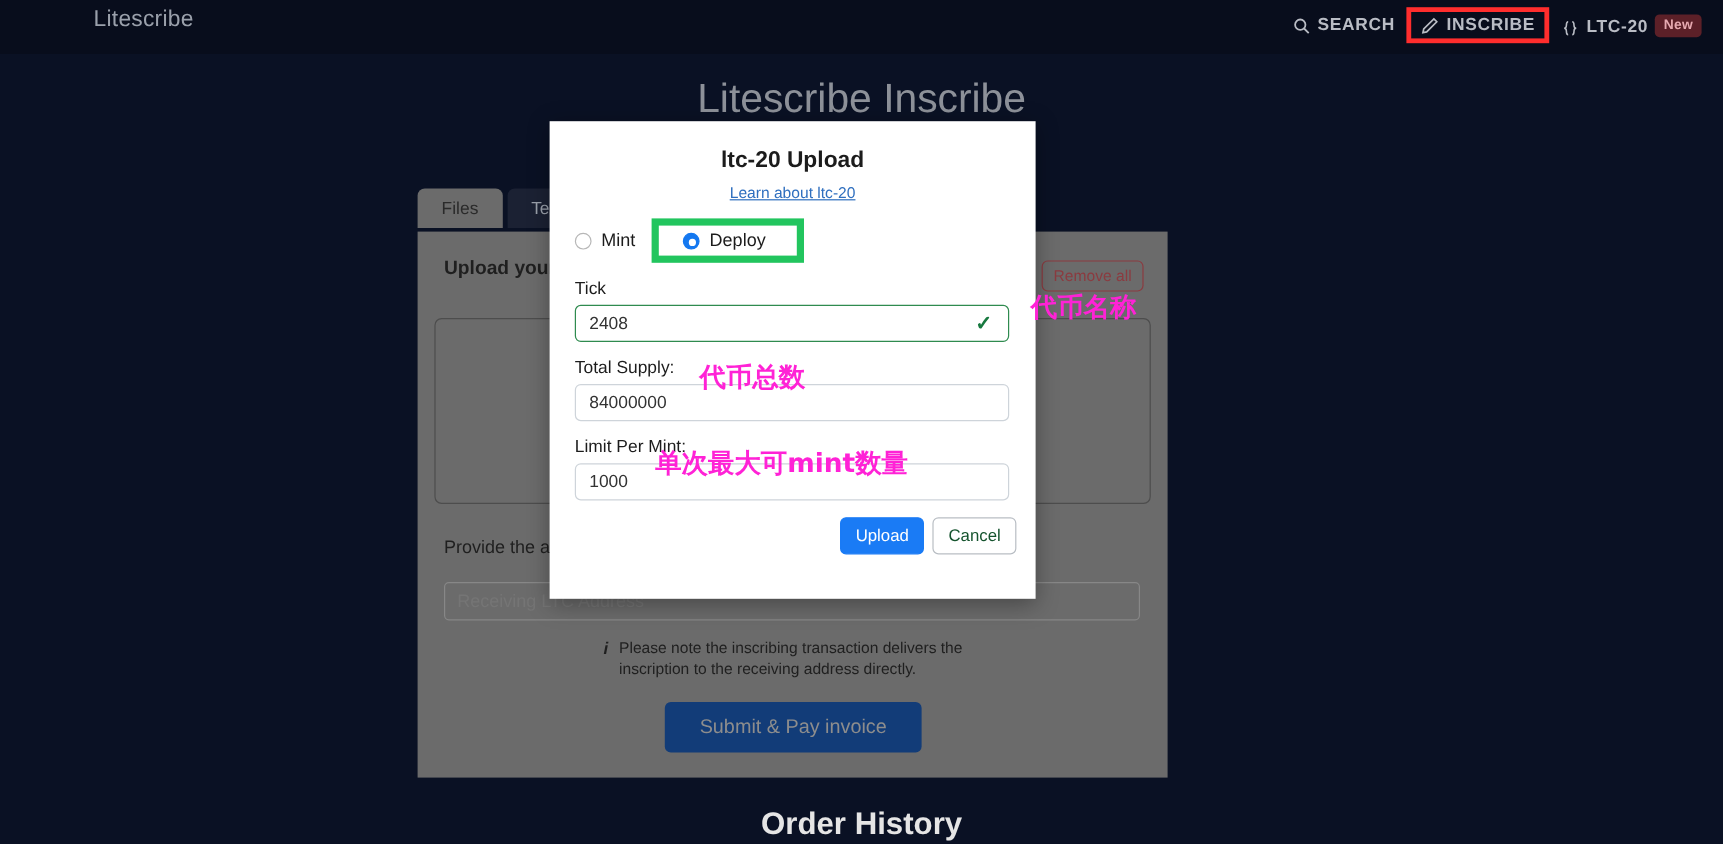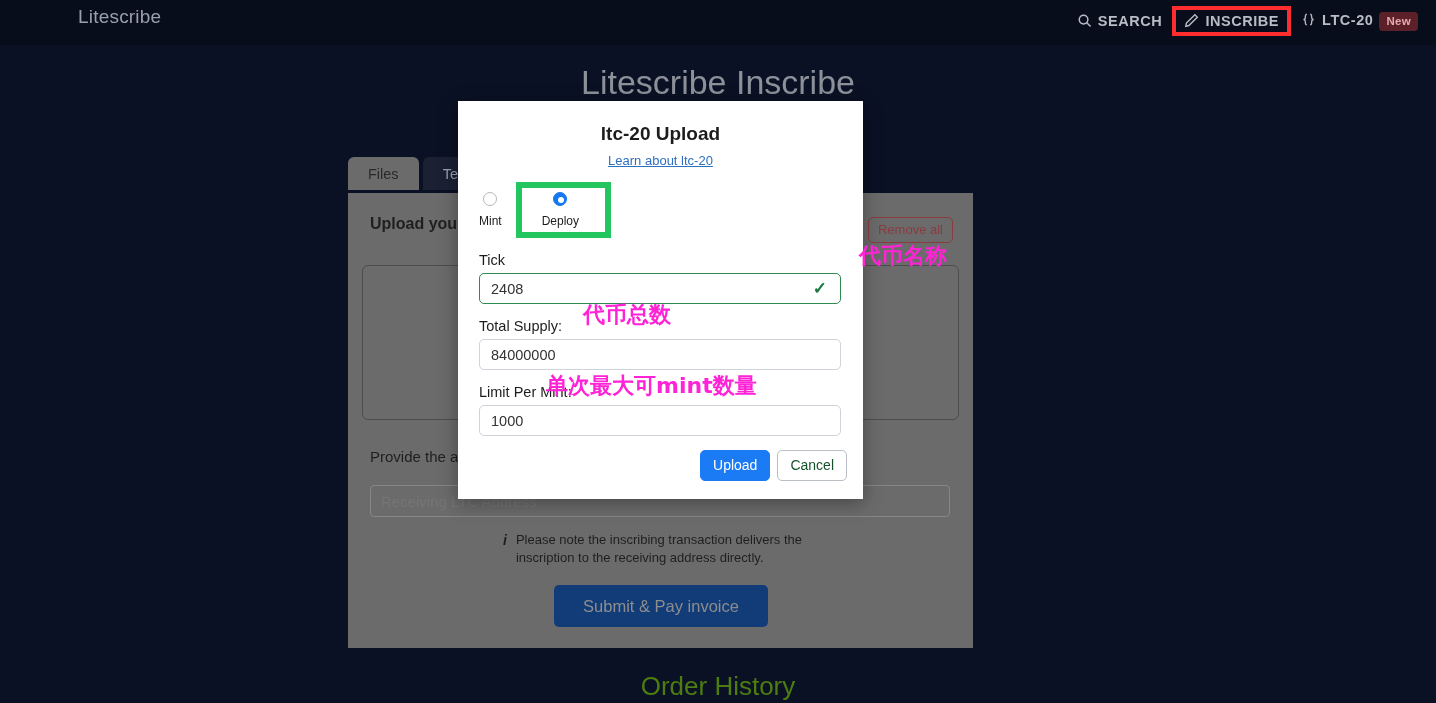--- a/index.html
+++ b/index.html
@@ -20,21 +20,21 @@
   #brand {
     position: absolute; left: 78px; top: 6px;
     color: #9aa0ab; font-size: 19px; letter-spacing: .2px;
   }
   #navright {
     position: absolute; right: 18px; top: 10px;
     display: flex; align-items: center; gap: 14px;
     color: #b9bcc4;
   }
   .navitem {
-    display: flex; align-items: flex-start; gap: 6px;
+    display: flex; align-items: flex-end; gap: 6px;
     font-size: 14.5px; font-weight: bold; letter-spacing: .55px;
     color: #b9bcc4; white-space: nowrap;
   }
   .navicon { display: inline-flex; align-items: center; color: #b9bcc4; }
   #inscribe-wrap {
     position: relative;
     padding: 3px 8px;
     outline: 4px solid #ff2d2d;
     outline-offset: 0;
   }
@@ -112,21 +112,21 @@
     position: absolute; left: 206px; top: 392px;
     width: 214px; height: 42px;
     background: #123c78; color: #8d8d8d;
     border: none; border-radius: 5px;
     font-size: 16.5px;
     font-family: "Liberation Sans", sans-serif;
   }
 
   #order-history {
     position: absolute; top: 671px; left: 0; width: 1436px;
-    text-align: center; font-size: 26px; color: #4d7c0f;
+    text-align: center; font-size: 26px; color: #e5e5e5; font-weight: bold;
   }
 
   
   #modal {
     position: absolute; left: 458px; top: 101px;
     width: 405px; height: 398px;
     background: #ffffff;
     box-shadow: 0 4px 18px rgba(0,0,0,.35);
     z-index: 20;
   }
@@ -135,21 +135,21 @@
     color: #1c1c1c; margin-top: 22px;
   }
   #modal-link {
     display: block; text-align: center; margin-top: 8px;
     font-size: 13px; color: #2f6fbf; text-decoration: underline;
   }
   #radio-row {
     display: flex; align-items: center; margin: 14px 0 0 21px;
     gap: 0px;
   }
-  .radio-opt { display: flex; align-items: center; gap: 8px; font-size: 12px; color: #1c1c1c; flex-direction: column; }
+  .radio-opt { display: flex; align-items: center; gap: 8px; font-size: 15px; color: #1c1c1c; }
   .rdot {
     width: 14px; height: 14px; border-radius: 50%;
     border: 1px solid #b7b7b7; background: #fff;
     display: inline-block; position: relative;
   }
   .rdot.on { border: 1px solid #1478f0; background: #1478f0; }
   .rdot.on::after {
     content: ""; position: absolute; left: 4px; top: 4px;
     width: 6px; height: 6px; border-radius: 50%; background: #fff;
   }

